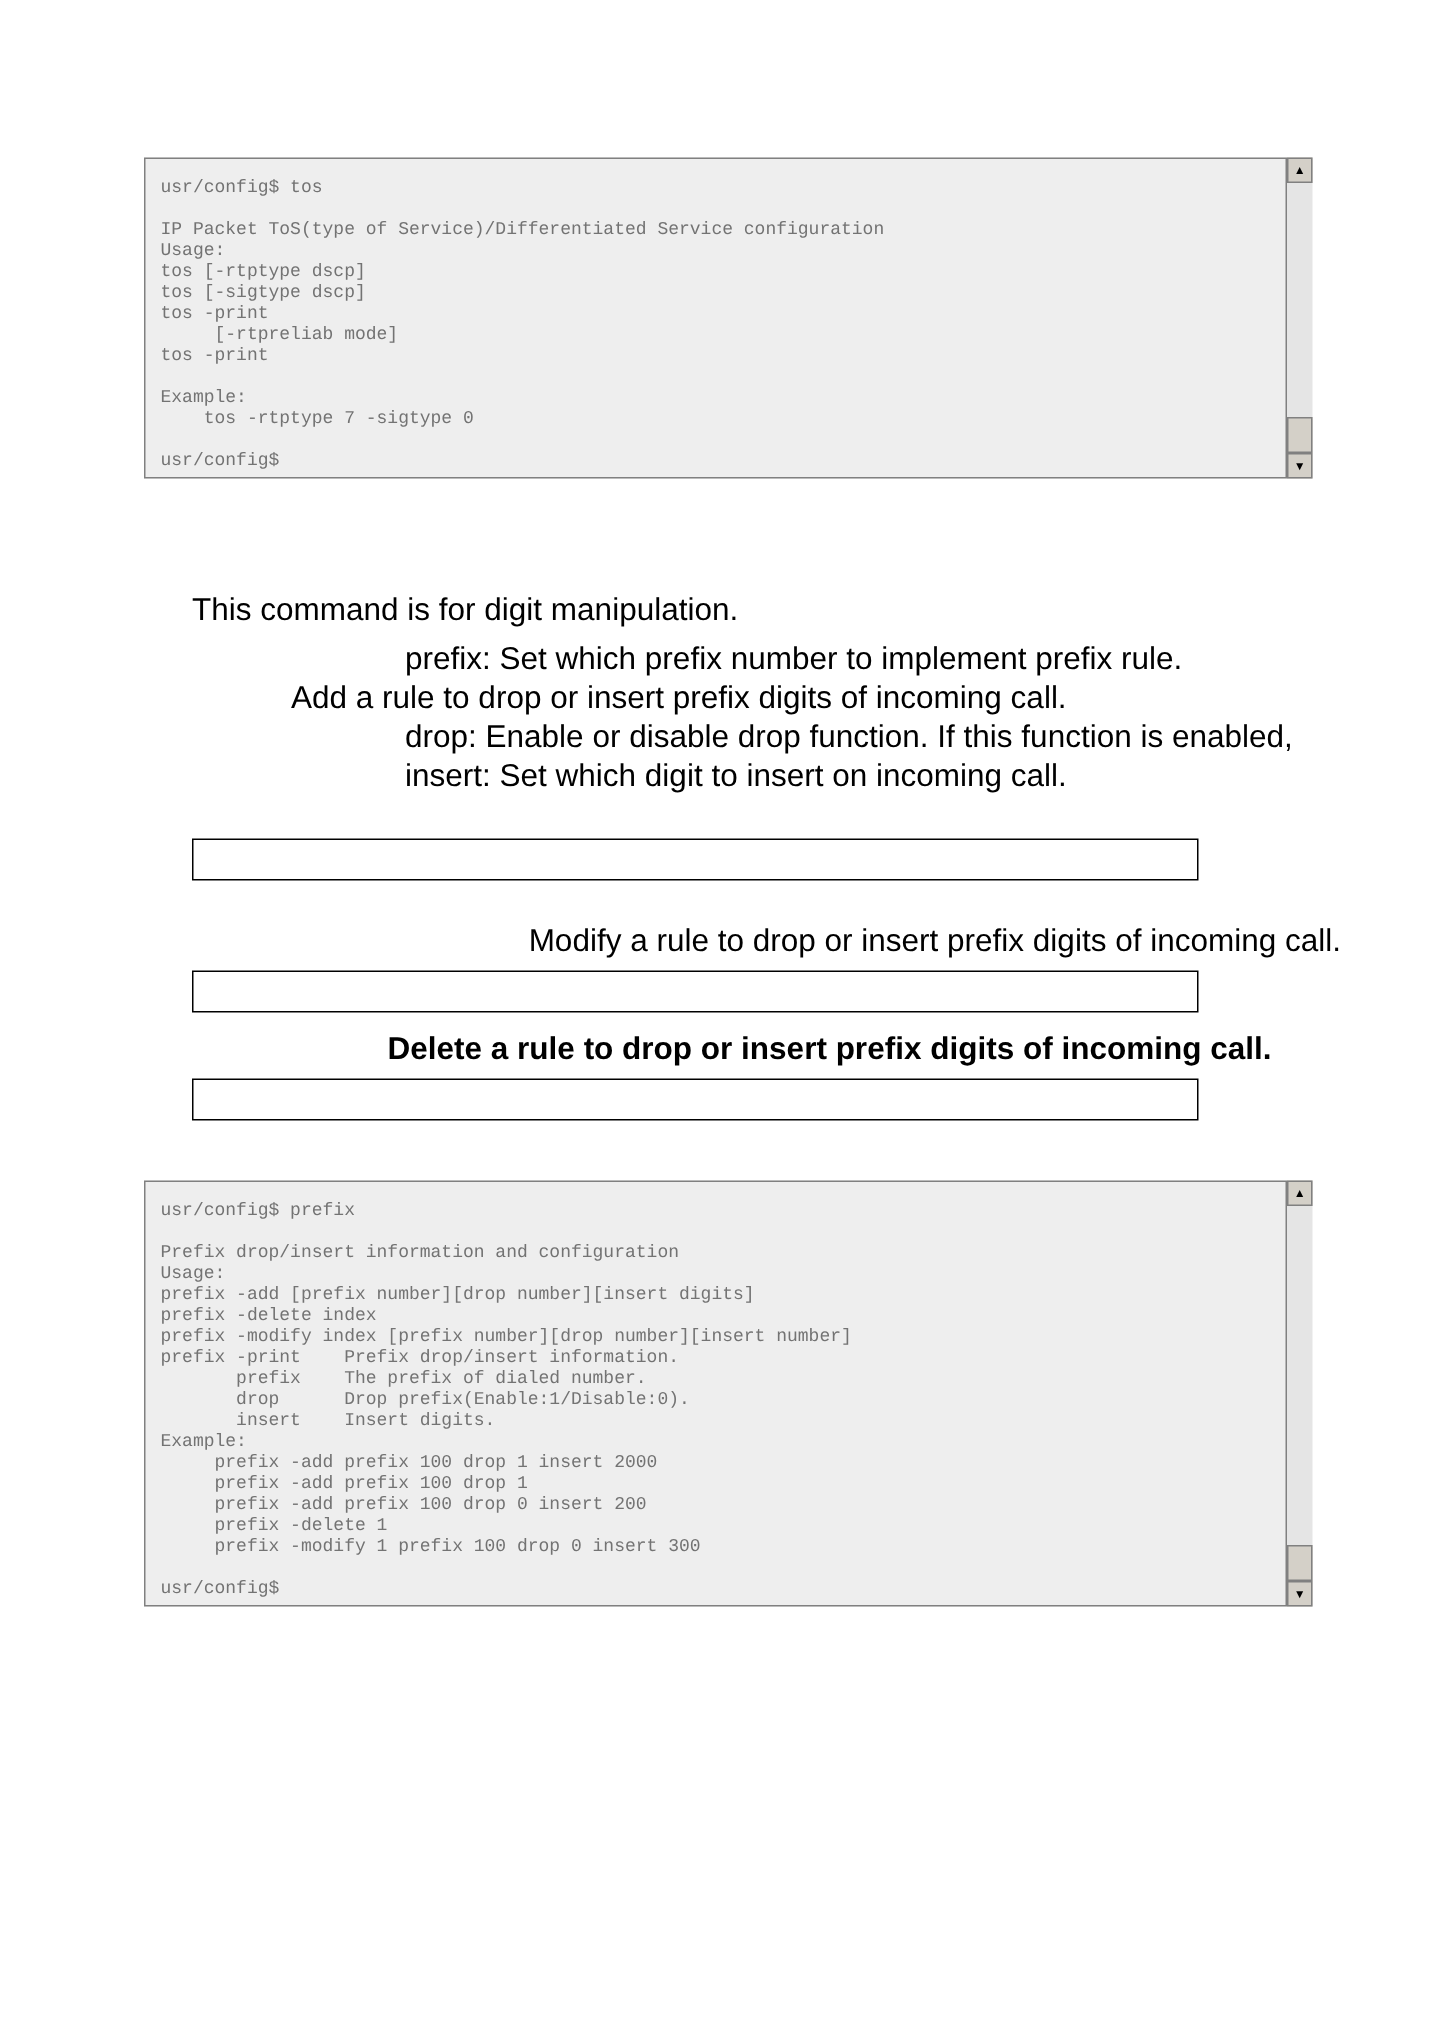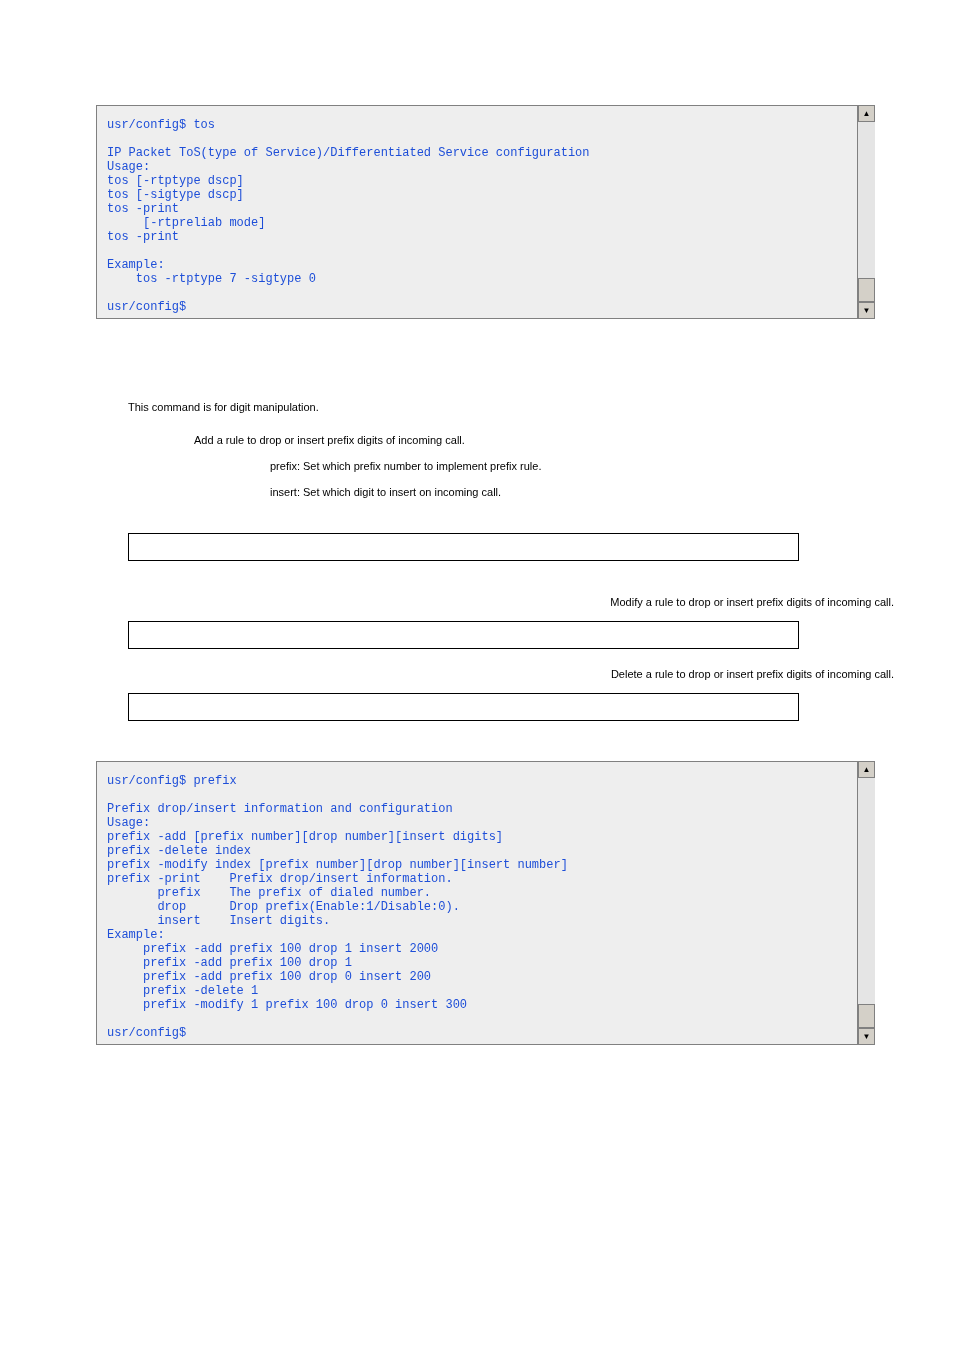--- a/index.html
+++ b/index.html
@@ -22,21 +22,21 @@
 }
 .code-box {
   margin: 0 36px 0 36px;
   border: 1px solid #808080;
   background: #eeeeee;
   padding: 12px 10px 4px 10px;
   font-family: "Courier New", monospace;
   font-size: 12px;
   line-height: 14px;
   white-space: pre;
-  color: #1d4ed8;
+  color: #737373;
 }
 .scrollbar {
   position: absolute;
   right: 19px;
   top: 0;
   bottom: 0;
   width: 17px;
   background: #e5e5e5;
   display: flex;
   flex-direction: column;
@@ -63,40 +63,41 @@
   box-sizing: border-box;
 }
 .sb-track {
   flex: 1;
 }
 .gap-lg { height: 78px; }
 .gap-md { height: 22px; }
 .gap-sm { height: 10px; }
 
 .txt {
-  font-size: 11px;
+  font-size: 21px;
   line-height: 20px;
 }
 .ind1 { padding-left: 68px; }
 .ind2 { padding-left: 134px; }
 .ind3 { padding-left: 210px; }
 
 .bullet-row { line-height: 26px; }
 .empty-box {
   margin: 6px 95px 6px 68px;
   border: 1px solid #000;
   height: 26px;
 }
 .center-line {
   text-align: right;
   padding-left: 164px;
 }
 .center-line2 {
-  text-align: right;
+  text-align: center;
   padding-left: 152px;
+  font-weight: bold;
 }
 </style>
 </head>
 <body>
 
 <div class="page">
 
   <div class="code-box-wrap">
     <div class="code-box">usr/config$ tos
 
@@ -117,22 +118,23 @@
       <div class="sb-track"></div>
       <div class="sb-thumb"></div>
       <div class="sb-btn">▼</div>
     </div>
   </div>
 
   <div class="gap-lg"></div>
 
   <div class="txt ind1">This command is for digit manipulation.</div>
   <div class="gap-sm"></div>
+  <div class="txt ind3 bullet-row">prefix: Set which prefix number to implement prefix rule.</div>
   <div class="txt ind2 bullet-row">Add a rule to drop or insert prefix digits of incoming call.</div>
-  <div class="txt ind3 bullet-row">prefix: Set which prefix number to implement prefix rule.</div>
+  <div class="txt ind3 bullet-row">drop: Enable or disable drop function. If this function is enabled,</div>
   <div class="txt ind3 bullet-row">insert: Set which digit to insert on incoming call.</div>
 
   <div class="gap-md"></div>
   <div class="empty-box"></div>
 
   <div class="gap-md"></div>
   <div class="txt center-line bullet-row">Modify a rule to drop or insert prefix digits of incoming call.</div>
   <div class="empty-box"></div>
 
   <div style="height:6px;"></div>

